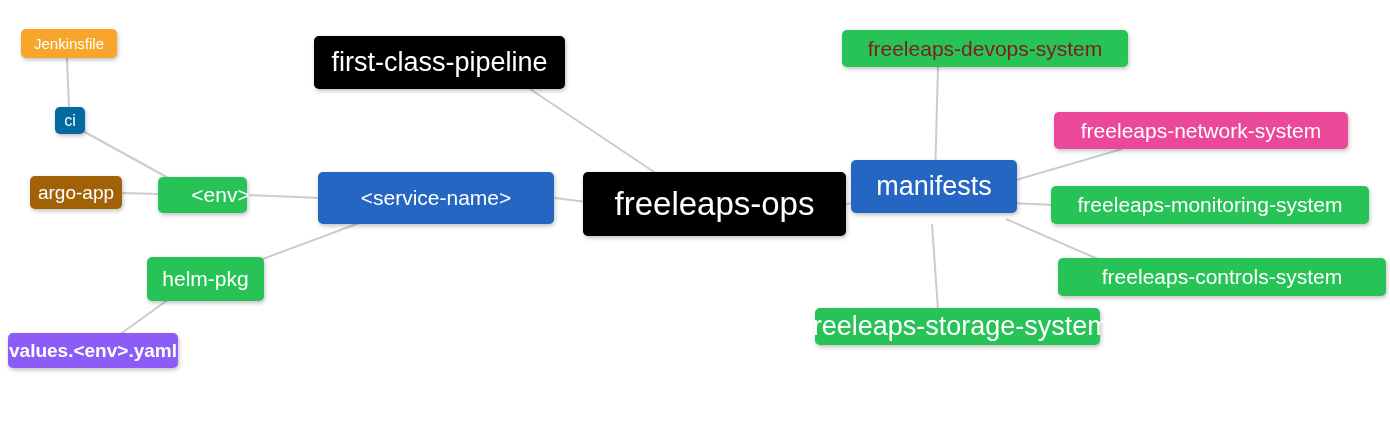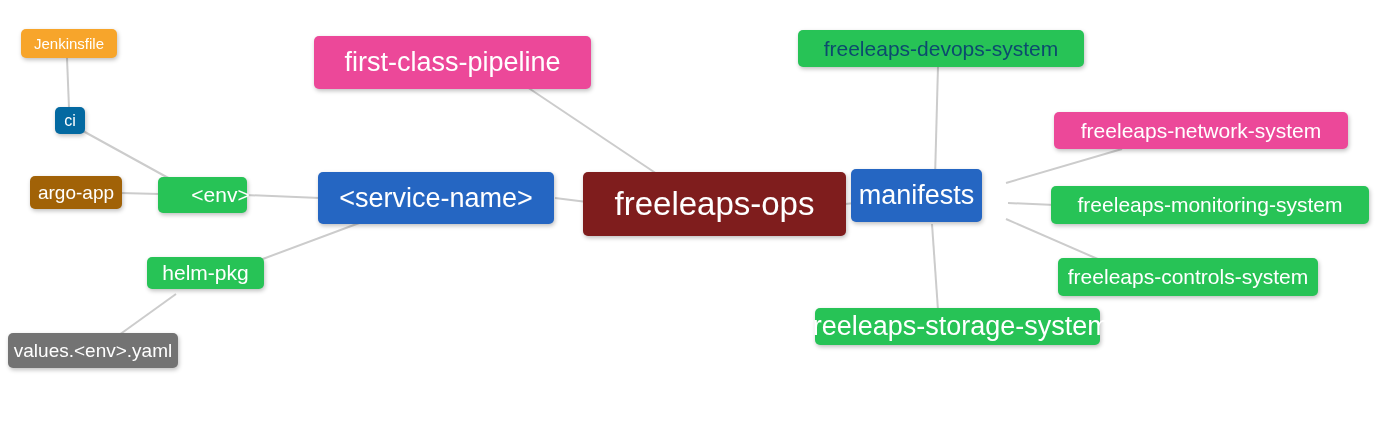--- a/index.html
+++ b/index.html
@@ -60,35 +60,35 @@
   </svg>
 
   <div class="node" style="left: 21px; top: 29px; width: 96px; height: 29px; font-size: 15px; background: rgb(247, 165, 43); color: rgb(255, 255, 255); text-align: right;">Jenkinsfile</div>
 
   <div class="node" style="left: 55px; top: 107px; width: 30px; height: 27px; font-size: 16px; background: #0369a1; color: rgb(255, 255, 255);">ci</div>
 
   <div class="node" style="left: 30px; top: 176px; width: 92px; height: 33px; font-size: 19px; background: #a16207; color: rgb(255, 255, 255);">argo-app</div>
 
   <div class="node" style="left: 158px; top: 177px; width: 89px; height: 36px; font-size: 21px; background: rgb(39, 195, 86); color: rgb(255, 255, 255); padding-left: 36px;">&lt;env&gt;</div>
 
-  <div class="node" style="left: 147px; top: 257px; width: 117px; height: 32px; font-size: 21px; background: rgb(39, 195, 86); color: rgb(255, 255, 255);">helm-pkg</div>
+  <div class="node" style="left: 147px; top: 257px; width: 117px; height: 44px; font-size: 21px; background: rgb(39, 195, 86); color: rgb(255, 255, 255);">helm-pkg</div>
 
-  <div class="node" style="left: 8px; top: 333px; width: 170px; height: 35px; font-size: 19px; background: #737373; color: rgb(255, 255, 255);">values.&lt;env&gt;.yaml</div>
+  <div class="node" style="left: 8px; top: 333px; width: 170px; height: 35px; font-size: 19px; background: #8b5cf6; color: rgb(255, 255, 255); font-weight: bold;">values.&lt;env&gt;.yaml</div>
 
-  <div class="node" style="left: 314px; top: 36px; width: 277px; height: 53px; font-size: 27px; background: #ec4899; color: rgb(255, 255, 255);">first-class-pipeline</div>
+  <div class="node" style="left: 314px; top: 36px; width: 251px; height: 53px; font-size: 27px; background: #000000; color: rgb(255, 255, 255);">first-class-pipeline</div>
 
-  <div class="node" style="left: 318px; top: 172px; width: 236px; height: 52px; font-size: 27px; background: rgb(37, 102, 194); color: rgb(255, 255, 255); text-align: right;">&lt;service-name&gt;</div>
+  <div class="node" style="left: 318px; top: 172px; width: 236px; height: 52px; font-size: 21px; background: rgb(37, 102, 194); color: rgb(255, 255, 255); text-align: right;">&lt;service-name&gt;</div>
 
-  <div class="node" style="left: 583px; top: 172px; width: 263px; height: 64px; font-size: 33px; background: #7f1d1d; color: rgb(255, 255, 255);">freeleaps-ops</div>
+  <div class="node" style="left: 583px; top: 172px; width: 263px; height: 64px; font-size: 33px; background: #000000; color: rgb(255, 255, 255);">freeleaps-ops</div>
 
-  <div class="node" style="left: 851px; top: 169px; width: 131px; height: 53px; font-size: 27px; background: rgb(37, 102, 194); color: rgb(255, 255, 255);">manifests</div>
+  <div class="node" style="left: 851px; top: 160px; width: 166px; height: 53px; font-size: 27px; background: rgb(37, 102, 194); color: rgb(255, 255, 255);">manifests</div>
 
-  <div class="node" style="left: 798px; top: 30px; width: 286px; height: 37px; font-size: 21px; background: rgb(39, 195, 86); color: #0c4a6e;">freeleaps-devops-system</div>
+  <div class="node" style="left: 842px; top: 30px; width: 286px; height: 37px; font-size: 21px; background: rgb(39, 195, 86); color: #7f1d1d;">freeleaps-devops-system</div>
 
   <div class="node" style="left: 1054px; top: 112px; width: 294px; height: 37px; font-size: 21px; background: #ec4899; color: rgb(255, 255, 255);">freeleaps-network-system</div>
 
   <div class="node" style="left: 1051px; top: 186px; width: 318px; height: 38px; font-size: 21px; background: rgb(39, 195, 86); color: rgb(255, 255, 255);">freeleaps-monitoring-system</div>
 
-  <div class="node" style="left: 1058px; top: 258px; width: 260px; height: 38px; font-size: 21px; background: rgb(39, 195, 86); color: rgb(255, 255, 255);">freeleaps-controls-system</div>
+  <div class="node" style="left: 1058px; top: 258px; width: 328px; height: 38px; font-size: 21px; background: rgb(39, 195, 86); color: rgb(255, 255, 255);">freeleaps-controls-system</div>
 
   <div class="node" style="left: 815px; top: 308px; width: 285px; height: 37px; font-size: 27px; background: rgb(39, 195, 86); color: rgb(255, 255, 255);">freeleaps-storage-system</div>
 
 </div>
 
 </body></html>

